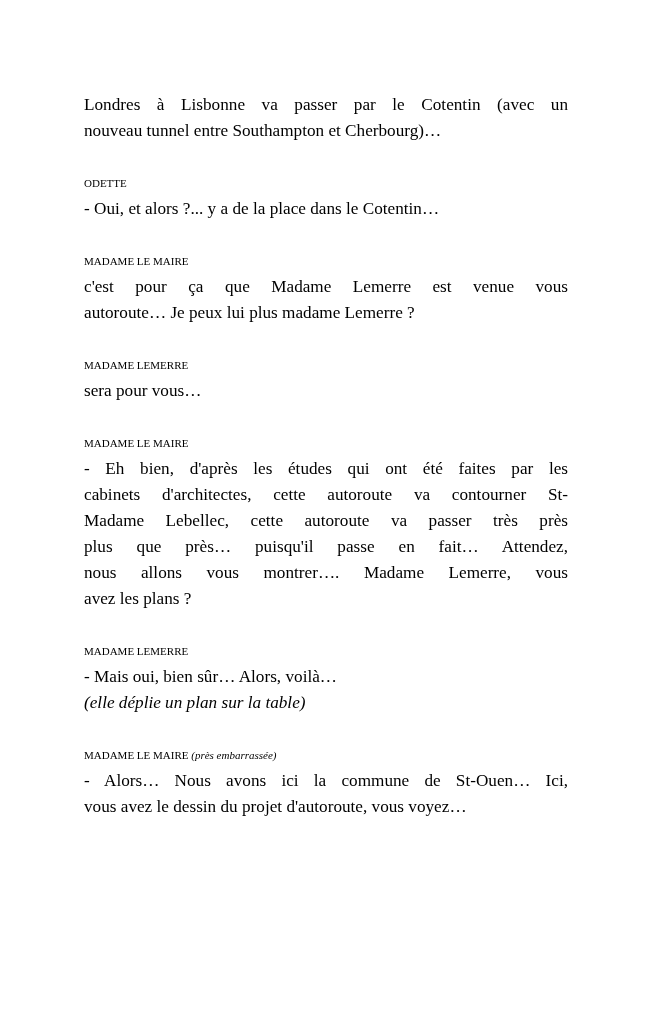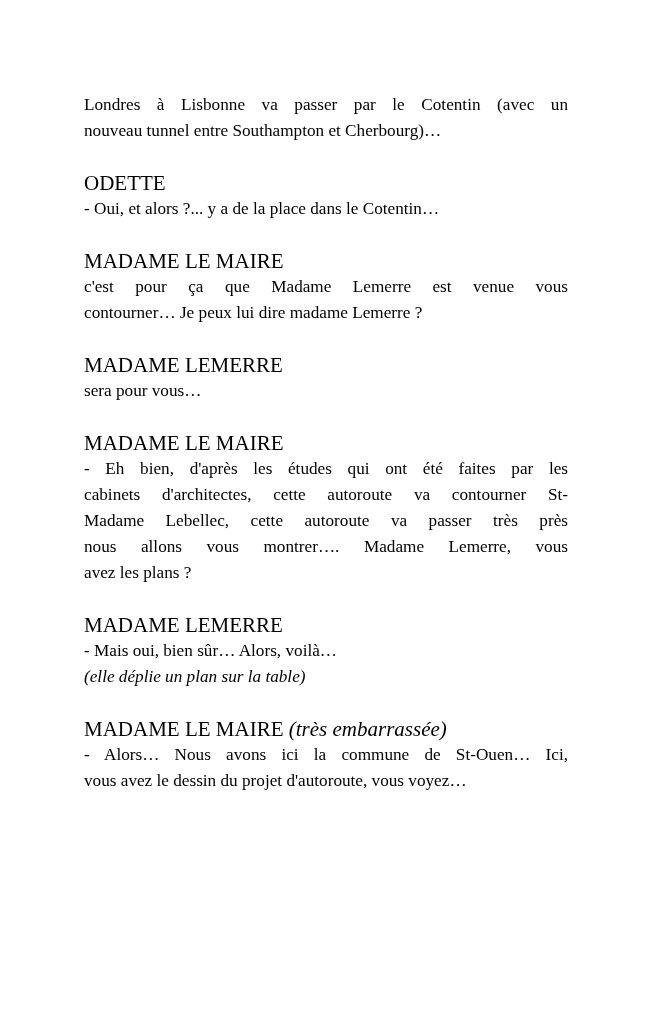--- a/index.html
+++ b/index.html
@@ -52,21 +52,21 @@
 
   
   .line.last {
     text-align: left;
     text-align-last: left;
     font-family: Liberation Serif, serif;
   }
 
   .speaker {
     display: block;
-    font-size: 21px;
+    font-size: 11px;
     line-height: 26px;
     text-align: left;
     text-align-last: left;
     white-space: pre-wrap;
   }
 
   .stage {
     font-style: italic;
   }
 
@@ -89,39 +89,40 @@
         <div class="line">Londres à Lisbonne va passer par le Cotentin (avec un</div>
         <div class="line last">nouveau tunnel entre Southampton et Cherbourg)…</div>
       </div>
       <div class="block">
         <div class="speaker"><span>ODETTE</span></div>
         <div class="line last">- Oui, et alors ?... y a de la place dans le Cotentin…</div>
       </div>
       <div class="block">
         <div class="speaker"><span>MADAME LE MAIRE</span></div>
         <div class="line">c'est pour ça que Madame Lemerre est venue vous</div>
-        <div class="line last">contourner… Je peux lui dire madame Lemerre ?</div>
+        <div class="line last">autoroute… Je peux lui plus madame Lemerre ?</div>
       </div>
       <div class="block">
         <div class="speaker"><span>MADAME LEMERRE</span></div>
         <div class="line last">sera pour vous…</div>
       </div>
       <div class="block">
         <div class="speaker"><span>MADAME LE MAIRE</span></div>
         <div class="line">- Eh bien, d'après les études qui ont été faites par les</div>
         <div class="line">cabinets d'architectes, cette autoroute va contourner St-</div>
         <div class="line">Madame Lebellec, cette autoroute va passer très près</div>
+        <div class="line">plus que près… puisqu'il passe en fait… Attendez,</div>
         <div class="line">nous allons vous montrer…. Madame Lemerre, vous</div>
         <div class="line last">avez les plans ?</div>
       </div>
       <div class="block">
         <div class="speaker"><span>MADAME LEMERRE</span></div>
         <div class="line last">- Mais oui, bien sûr… Alors, voilà…</div>
         <div class="line last stage">(elle déplie un plan sur la table)</div>
       </div>
       <div class="block">
-        <div class="speaker"><span>MADAME LE MAIRE</span><span class="stage"> (très embarrassée)</span></div>
+        <div class="speaker"><span>MADAME LE MAIRE</span><span class="stage"> (près embarrassée)</span></div>
         <div class="line">- Alors… Nous avons ici la commune de St-Ouen… Ici,</div>
         <div class="line last">vous avez le dessin du projet d'autoroute, vous voyez…</div>
       </div>
     </div>
   <div class="page-number">46</div>
 </div>
 
 </body></html>

